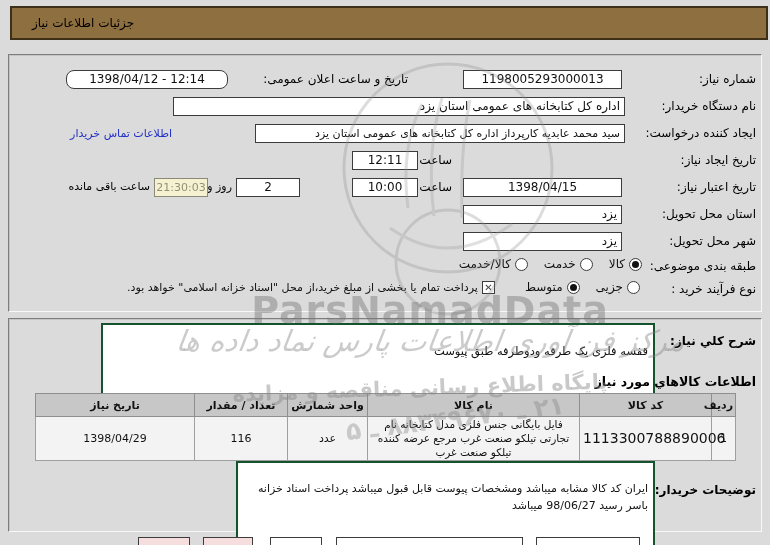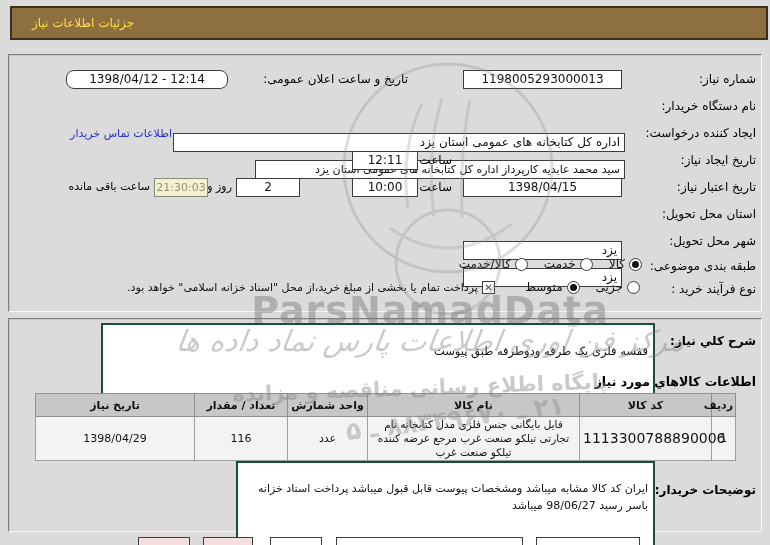--- a/index.html
+++ b/index.html
@@ -2,38 +2,38 @@
 <html lang="fa" dir="rtl"><head>
 <meta charset="utf-8">
 <style>
   html,body{margin:0;padding:0;}
   body{width:770px;height:545px;overflow:hidden;background:#dbdbdb;
        font-family:"DejaVu Sans",sans-serif;color:#111;}
   .page{position:absolute;top:0;left:0;width:770px;height:545px;background:#dbdbdb;direction:rtl;}
 
   
   .titlebar{position:absolute;left:10px;top:6px;width:746px;height:30px;
-    background:#8e6f40;border:2px solid #3d2f18;color:#fde047;
+    background:#8e6f40;border:2px solid #3d2f18;color:#000000;
     display:flex;align-items:center;justify-content:flex-end;
     padding-left:8px;font-size:12px;}
   .titlebar span{padding-left:12px;}
 
   
   .panel{position:absolute;background:#dbdbdb;
     border:1px solid;border-color:#7e7e7e #f8f8f8 #f8f8f8 #7e7e7e;
     box-shadow:inset 1px 1px 0 #c4c4c4;}
   .panel1{left:8px;top:54px;width:752px;height:256px;}
   .panel2{left:8px;top:318px;width:752px;height:212px;}
 
   .lbl{position:absolute;font-size:12px;white-space:nowrap;color:#000;}
   .lbl.b{font-weight:bold;}
   .box{position:absolute;height:17px;background:#fff;border:1px solid #3c3c3c;
     font-size:12px;line-height:17px;overflow:hidden;white-space:nowrap;}
   .boxc{text-align:center;direction:ltr;}
-  .boxr{text-align:right;padding:0 4px;direction:rtl;margin-top:36px;}
+  .boxr{text-align:right;padding:0 4px;direction:rtl;}
   .link{position:absolute;font-size:11px;color:#2330c8;text-decoration:none;white-space:nowrap;}
   .timer{background:#f6f2d1;border:1px solid #8a8a78;color:#8e9179;text-align:center;
     font-size:11px;line-height:17px;direction:ltr;}
 
   
   .optrow{position:absolute;display:flex;align-items:center;gap:6px;direction:rtl;}
   .opt{display:flex;align-items:center;gap:4px;margin-left:10px;}
   .opt .t{font-size:12px;white-space:nowrap;}
   .radio{width:11px;height:11px;border:1px solid #3c3c3c;border-radius:50%;
     background:#fff;position:relative;flex:0 0 auto;}

